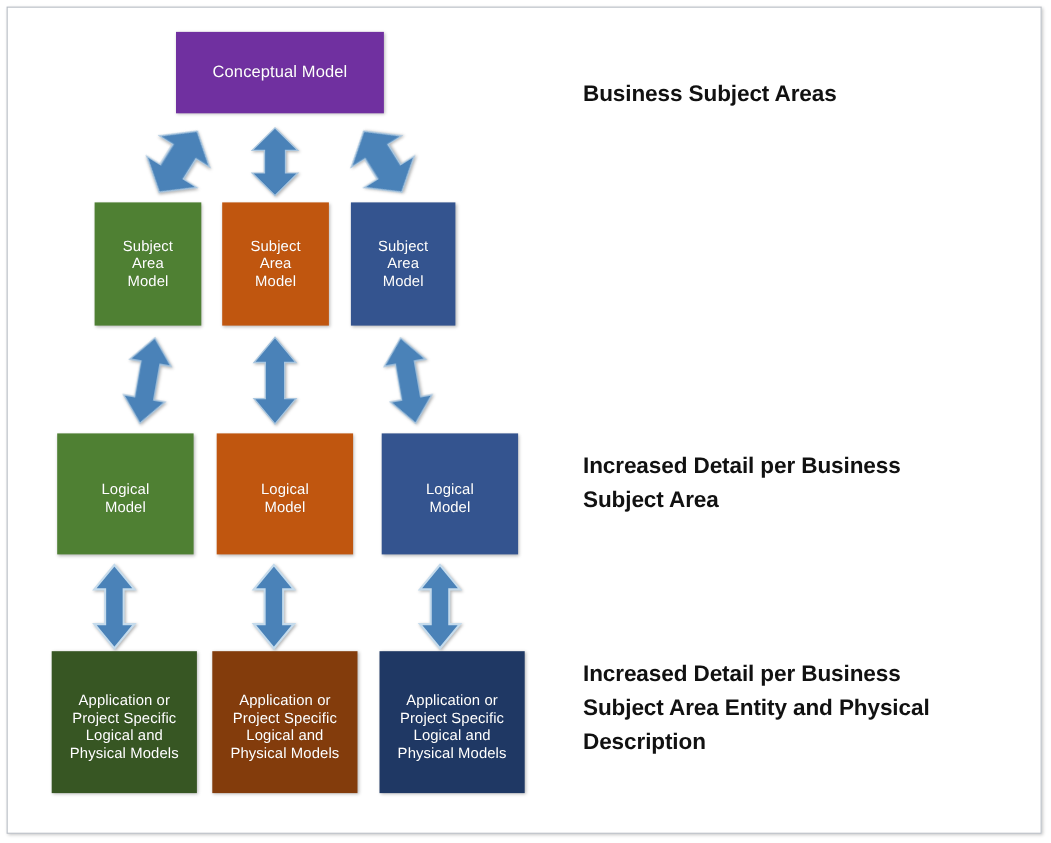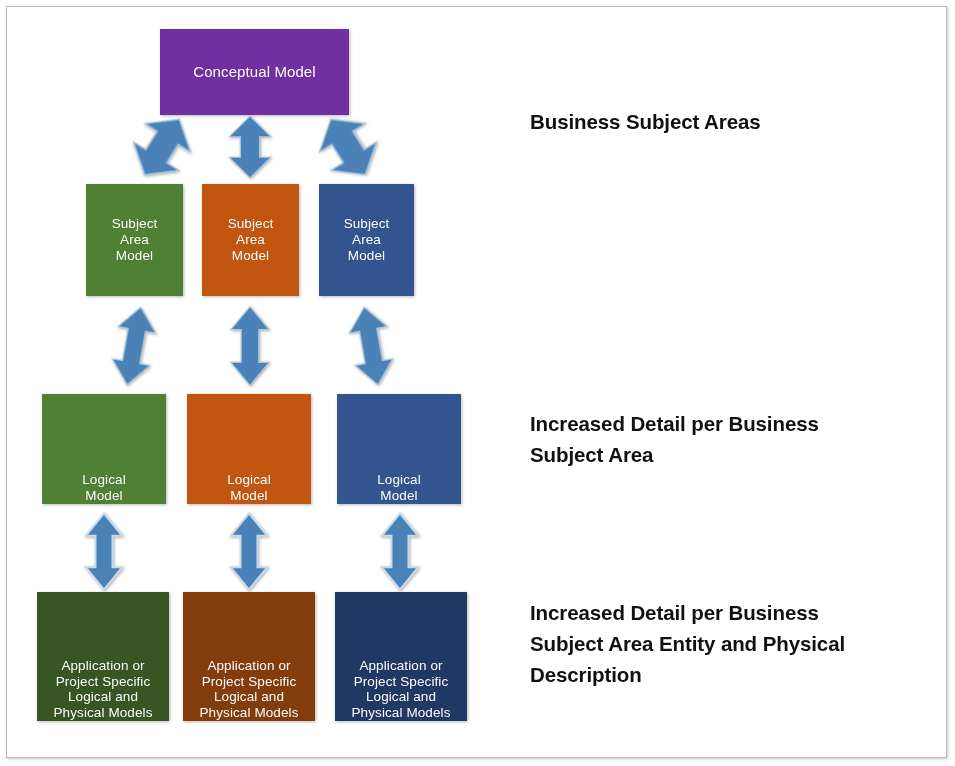--- a/index.html
+++ b/index.html
@@ -50,21 +50,21 @@
     display: flex;
     justify-content: center;
     line-height: 1.17;
     letter-spacing: 0.1px;
     box-shadow: 1px 1px 3px rgba(0,0,0,0.28);
     text-shadow: 0 0 1px rgba(0,0,0,0.18);
   }
   .box .txt { display: block; width: 100%; }
 
   .box.center-v { align-items: center; }
-  .box.top-v    { align-items: flex-end; }
+  .box.top-v    { align-items: center; margin-left: 10px; }
 
   
   .caption {
     position: absolute;
     color: #111111;
     font-weight: bold;
     font-size: 20.5px;
     line-height: 1.52;
     letter-spacing: -0.1px;
     white-space: pre-line;
@@ -78,25 +78,25 @@
   .arrow svg { display: block; width: 100%; height: 100%; }
 </style>
 </head>
 <body>
 
 <div id="canvas">
   <div class="frame" style="border-color: rgb(183, 188, 196);"></div>
 
   <div class="stage">
 
-    <div class="box center-v" style="left: 160px; top: 29px; width: 189px; height: 86px; font-size: 15px; background-color: rgb(112, 48, 160);">
+    <div class="box center-v" style="left: 160px; top: 29px; width: 189px; height: 74px; font-size: 15px; background-color: rgb(112, 48, 160);">
       <span class="txt">Conceptual Model</span>
     </div>
 
-    <div class="caption" style="left: 530px; top: 70px; width: 400px; color: rgb(17, 17, 17); margin-top: 36px;">Business Subject Areas</div>
+    <div class="caption" style="left: 530px; top: 70px; width: 400px; color: rgb(17, 17, 17);">Business Subject Areas</div>
 
 
     <div class="caption" style="left: 530px; top: 408px; width: 400px; color: rgb(17, 17, 17);">Increased Detail per Business
 Subject Area</div>
 
     <div class="caption" style="left: 530px; top: 597px; width: 400px; color: rgb(17, 17, 17);">Increased Detail per Business
 Subject Area Entity and Physical
 Description</div>
 
     <div class="arrow" style="left:131px; top:113px; width:62px; height:68px; transform:rotate(32deg);">

